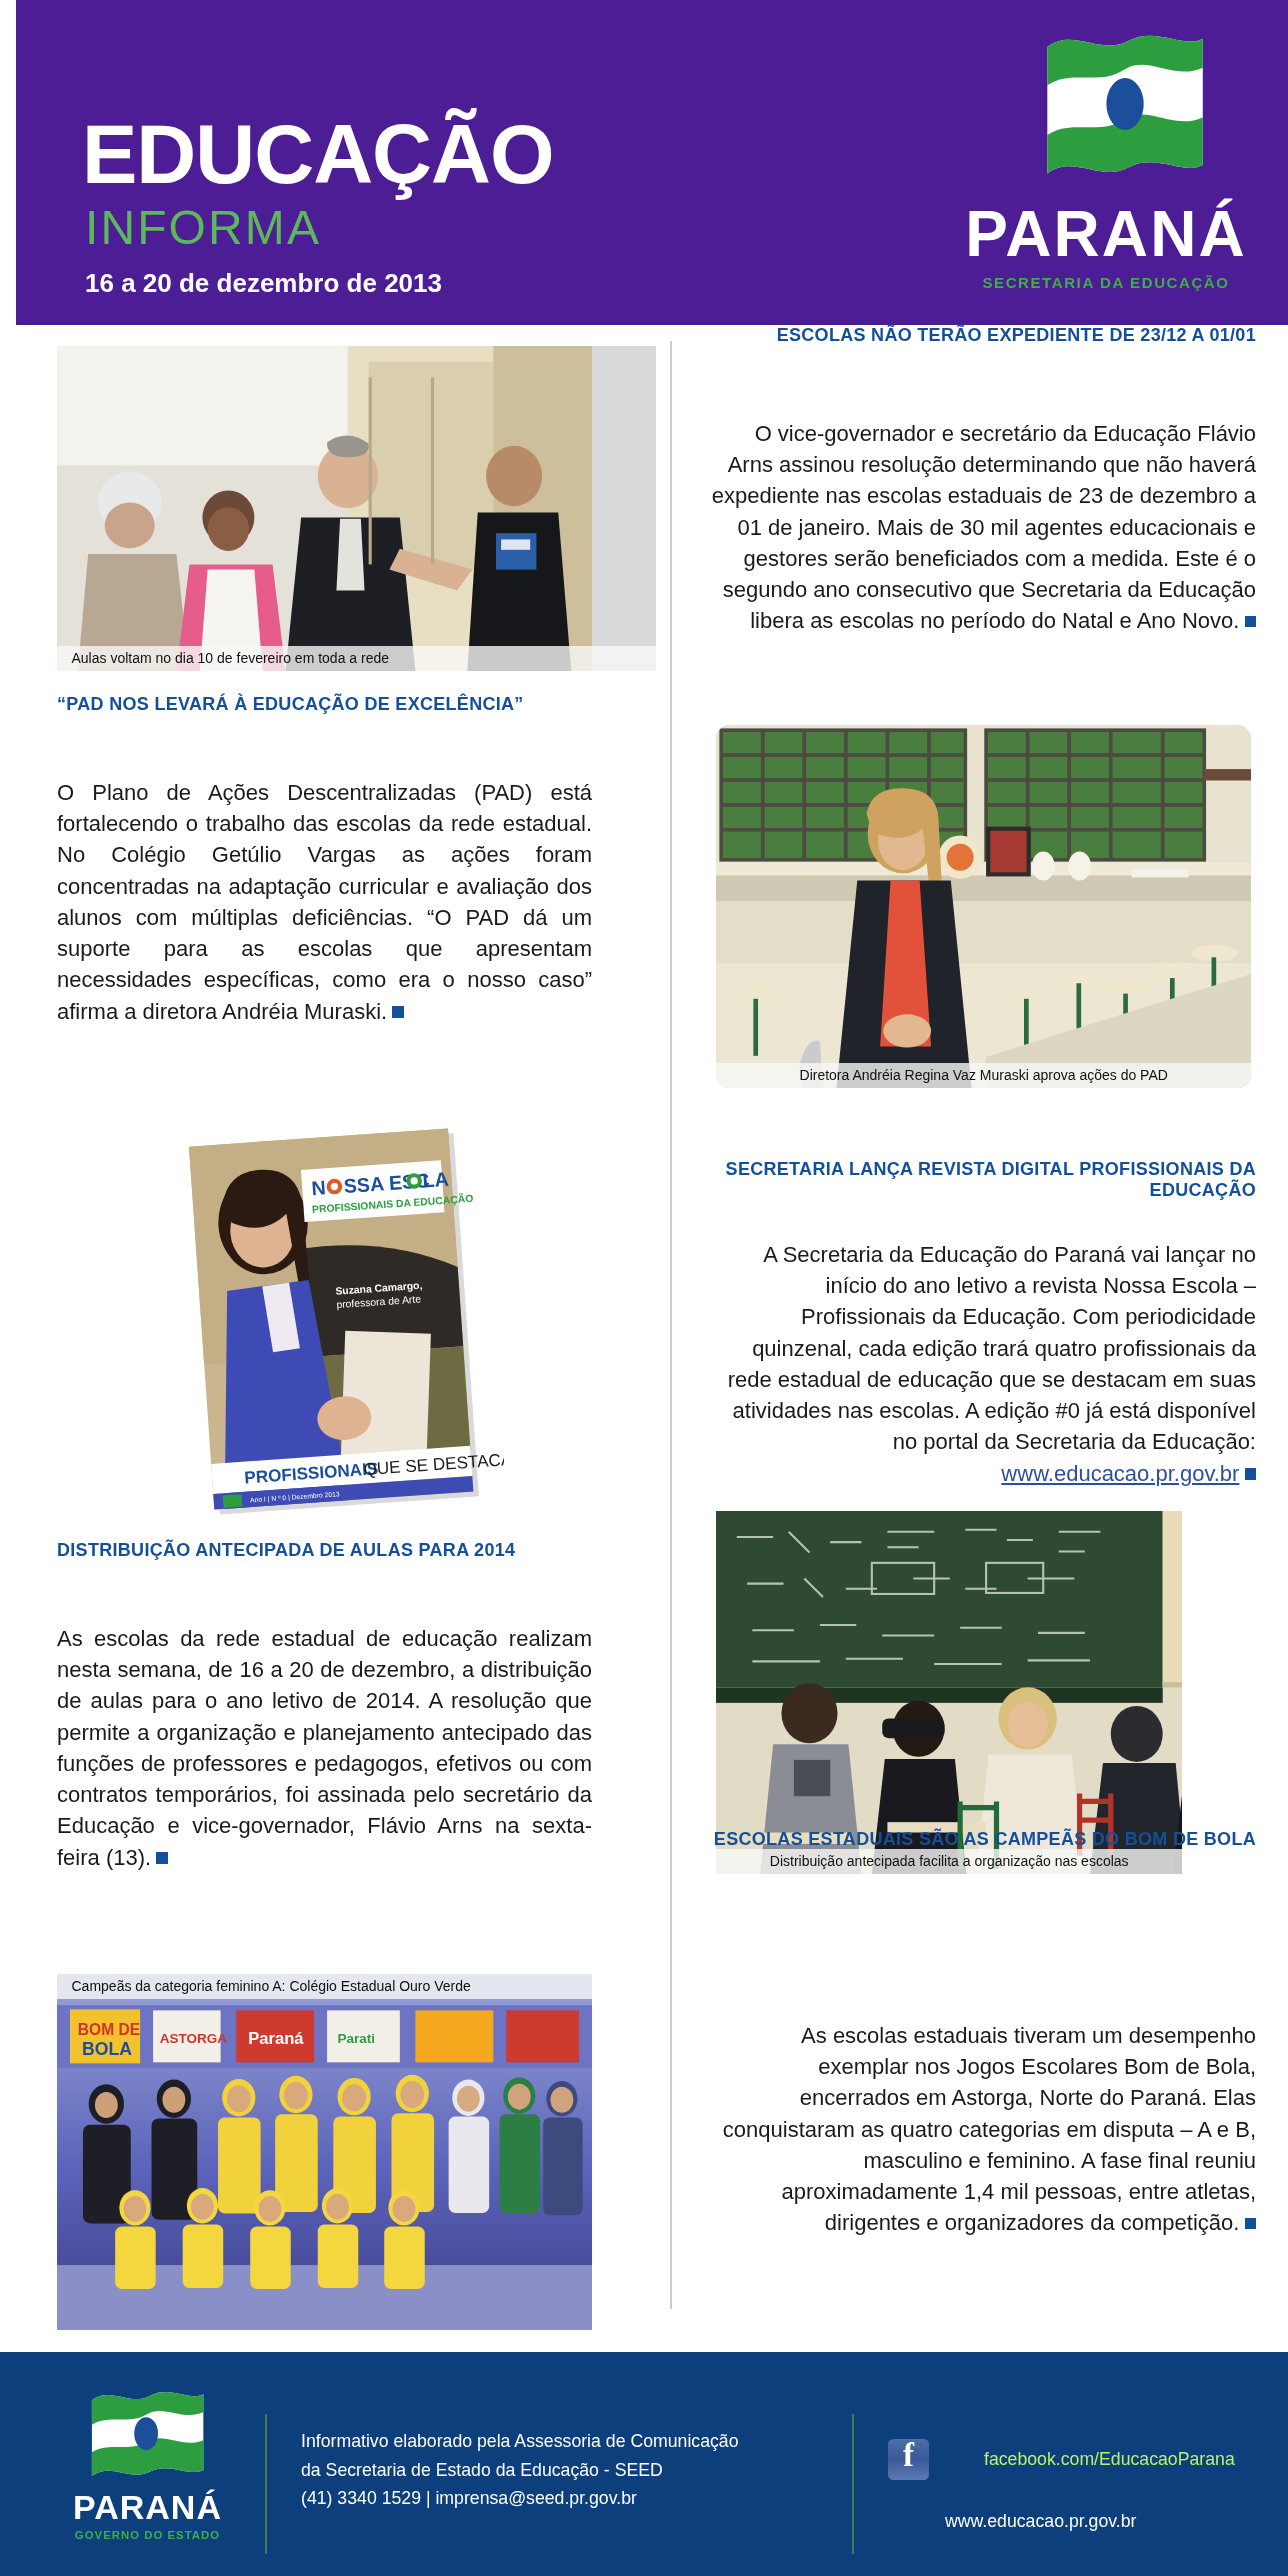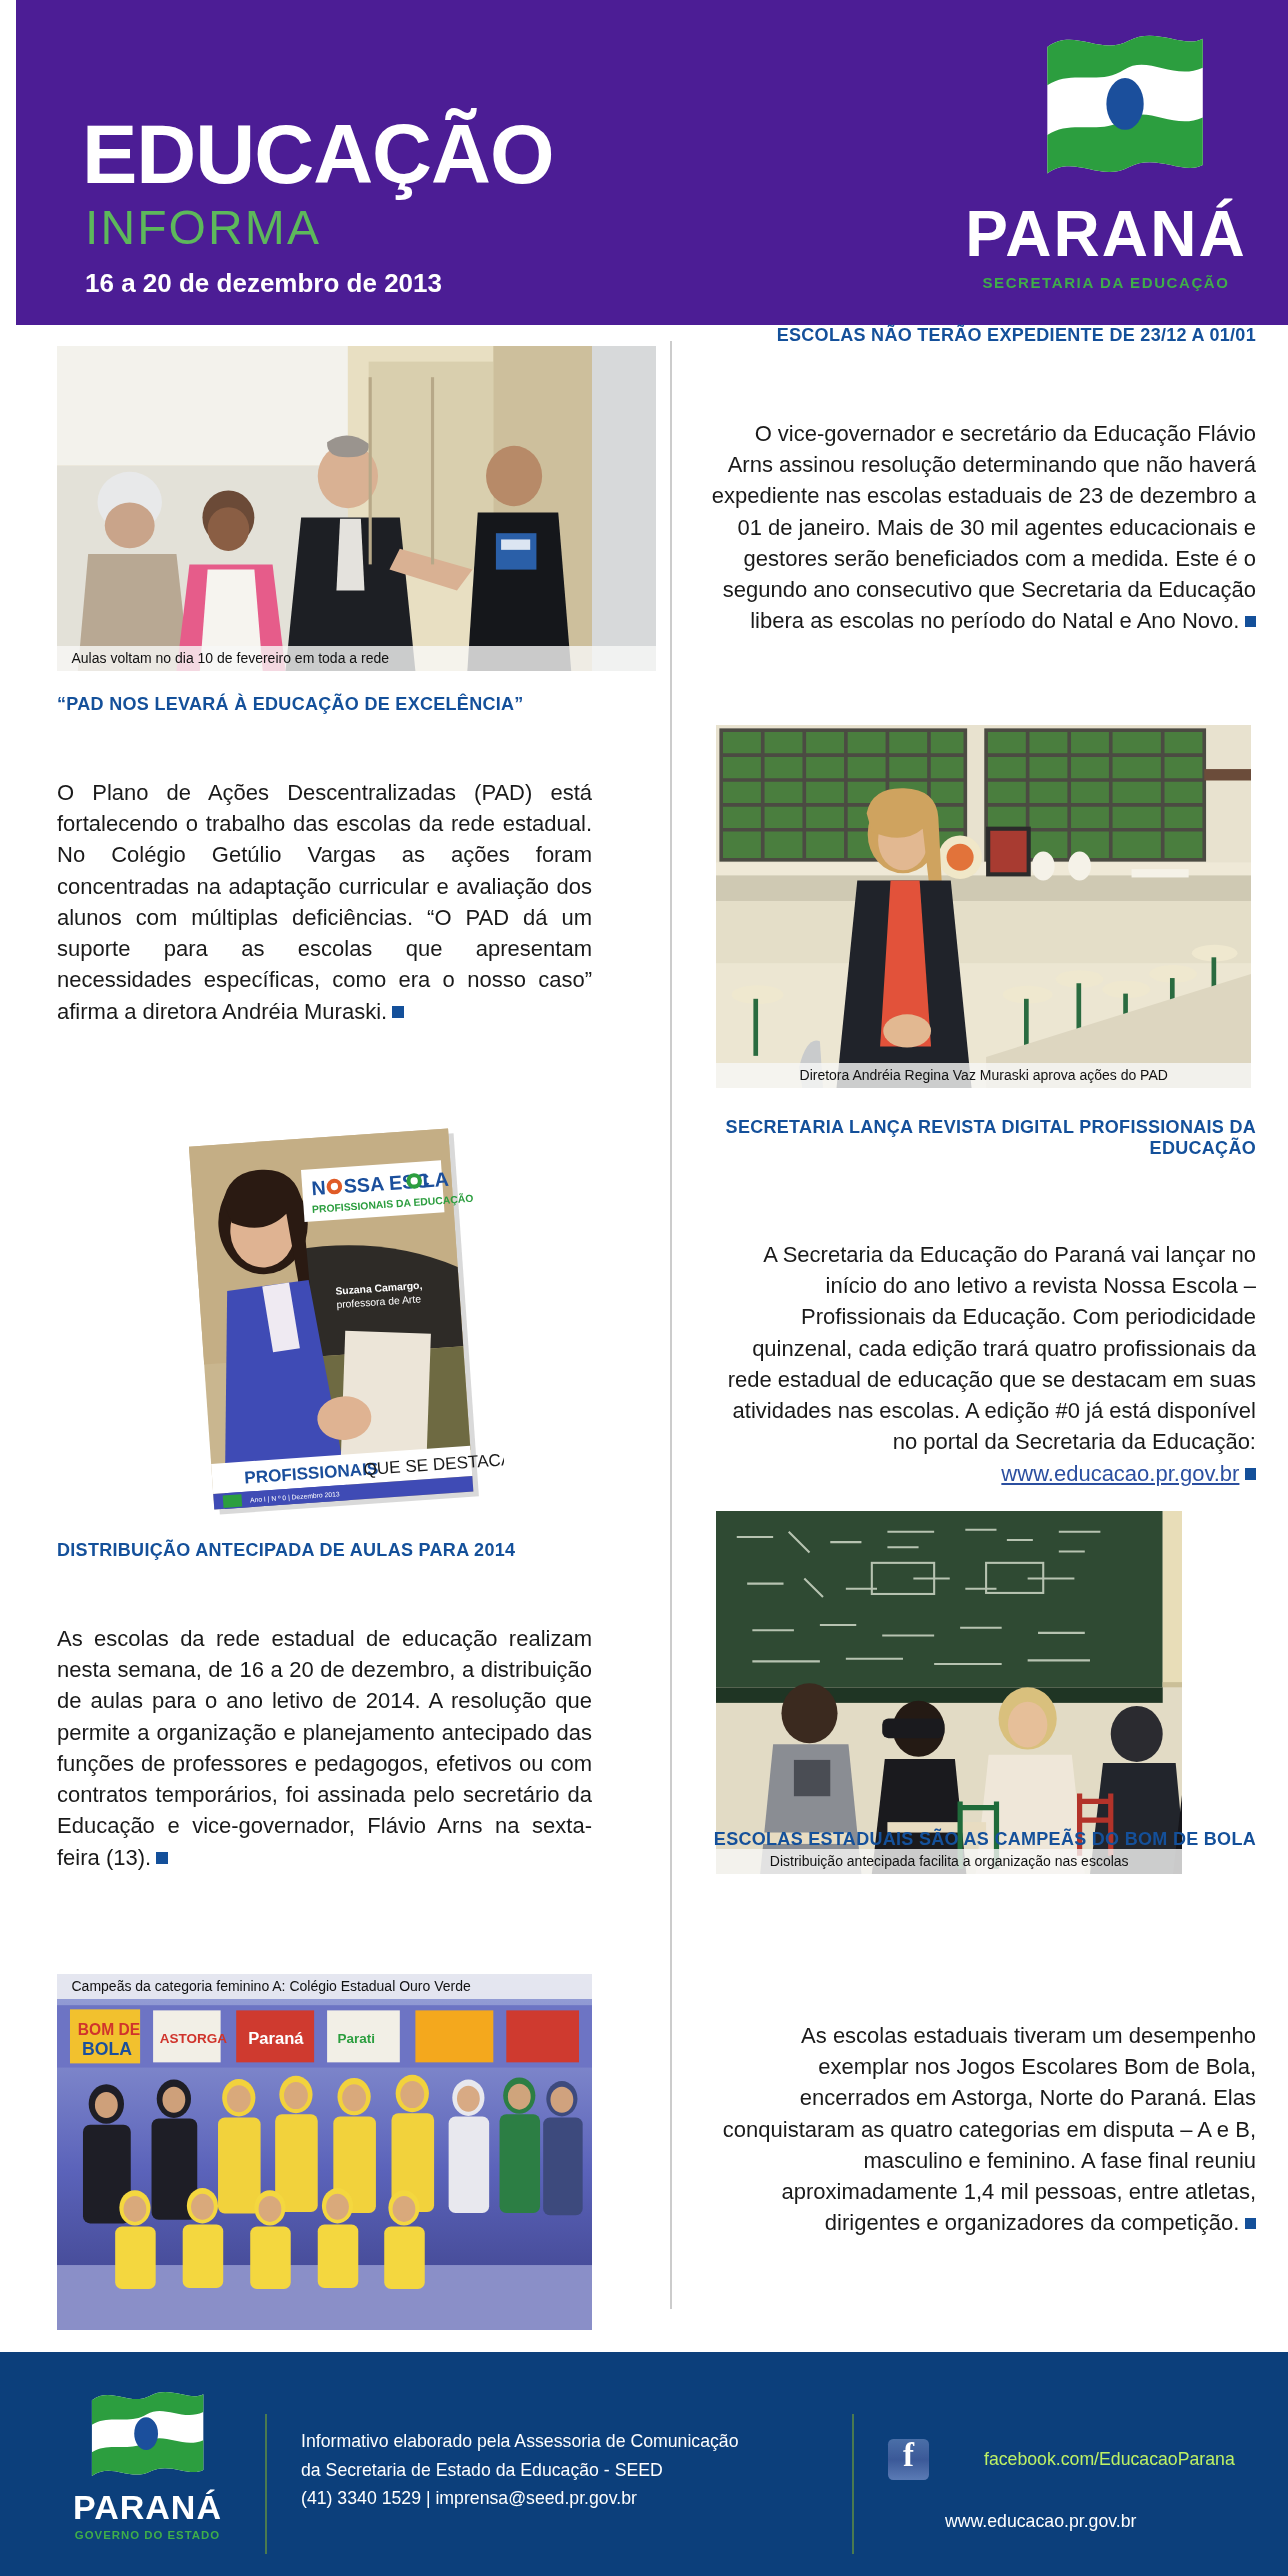--- a/index.html
+++ b/index.html
@@ -79,21 +79,21 @@
     background: rgba(248,248,246,0.80);
     font-size: 14px; color: #111; padding: 4.7px 0 4.7px 14.5px;
     line-height: 1.1; white-space: nowrap; overflow: hidden;
   }
   .caption.center { text-align: center; padding-left: 0; }
   .caption.top { top: 0; bottom: auto; }
 
   
   #photo-hallway { position:absolute; left:0; top:21px; width:599px; height:325px; }
   
-  #photo-director { position:absolute; left:5.2px; top:400px; width:535px; height:363px; }
+  #photo-director { position:absolute; left:5.2px; top:400px; width:535px; height:363px;border-radius:14px; }
   
   #photo-magazine { position:absolute; left:125px; top:802px; width:322px; height:395px; }
   
   #photo-classroom { position:absolute; left:5.2px; top:1186px; width:466px; height:363px; }
   
   #photo-soccer { position:absolute; left:0; top:1649px; width:535px; height:356px; }
 
   
   .footer {
     position: absolute; left: 0; top: 2352px;
@@ -400,21 +400,21 @@
         <path d="M272,300 L452,300 L492,700 L232,700 Z" fill="#20232a"></path>
         <path d="M336,300 L392,300 L414,620 L316,620 Z" fill="#e2523a"></path>
         <ellipse cx="368" cy="590" rx="46" ry="32" fill="#e2b891"></ellipse>
 
         <path d="M520,640 L1030,480 L1030,700 L520,700 Z" fill="#ddd6c0"></path>
         <path d="M160,660 Q175,600 200,610 L206,700 L166,700 Z" fill="#c9cbcc"></path>
       </svg>
       <div class="caption center">Diretora Andréia Regina Vaz Muraski aprova ações do PAD</div>
     </div>
 
-    <h2 class="headline right" style="position:absolute; left:0; top:792px; width:545px;">SECRETARIA LANÇA REVISTA DIGITAL PROFISSIONAIS DA EDUCAÇÃO</h2>
+    <h2 class="headline right" style="position:absolute; left:0; top:834px; width:545px;">SECRETARIA LANÇA REVISTA DIGITAL PROFISSIONAIS DA EDUCAÇÃO</h2>
     <p class="body-text right" style="position:absolute; left:0; top:914px; width:545px;"><span>A Secretaria da Educação do Paraná vai lançar no início do ano letivo a revista Nossa Escola – Profissionais da Educação. Com periodicidade quinzenal, cada edição trará quatro profissionais da rede estadual de educação que se destacam em suas atividades nas escolas. A edição #0 já está disponível no portal da Secretaria da Educação:</span>
        <a class="linkurl" href="#">www.educacao.pr.gov.br</a><span class="endmark"></span></p>
 
     <div class="photo" id="photo-classroom">
       <svg width="535" height="363" viewBox="0 0 1030 700" preserveAspectRatio="none">
         <rect width="1030" height="700" fill="#d7d2c4"></rect>
 
         <rect x="0" y="0" width="860" height="340" fill="#2f4a33"></rect>
         <g stroke="#cfd9c8" stroke-width="4" fill="none" opacity="0.85">
           <path d="M40,50 h70 M140,40 l40,40 M220,60 h60"></path>

